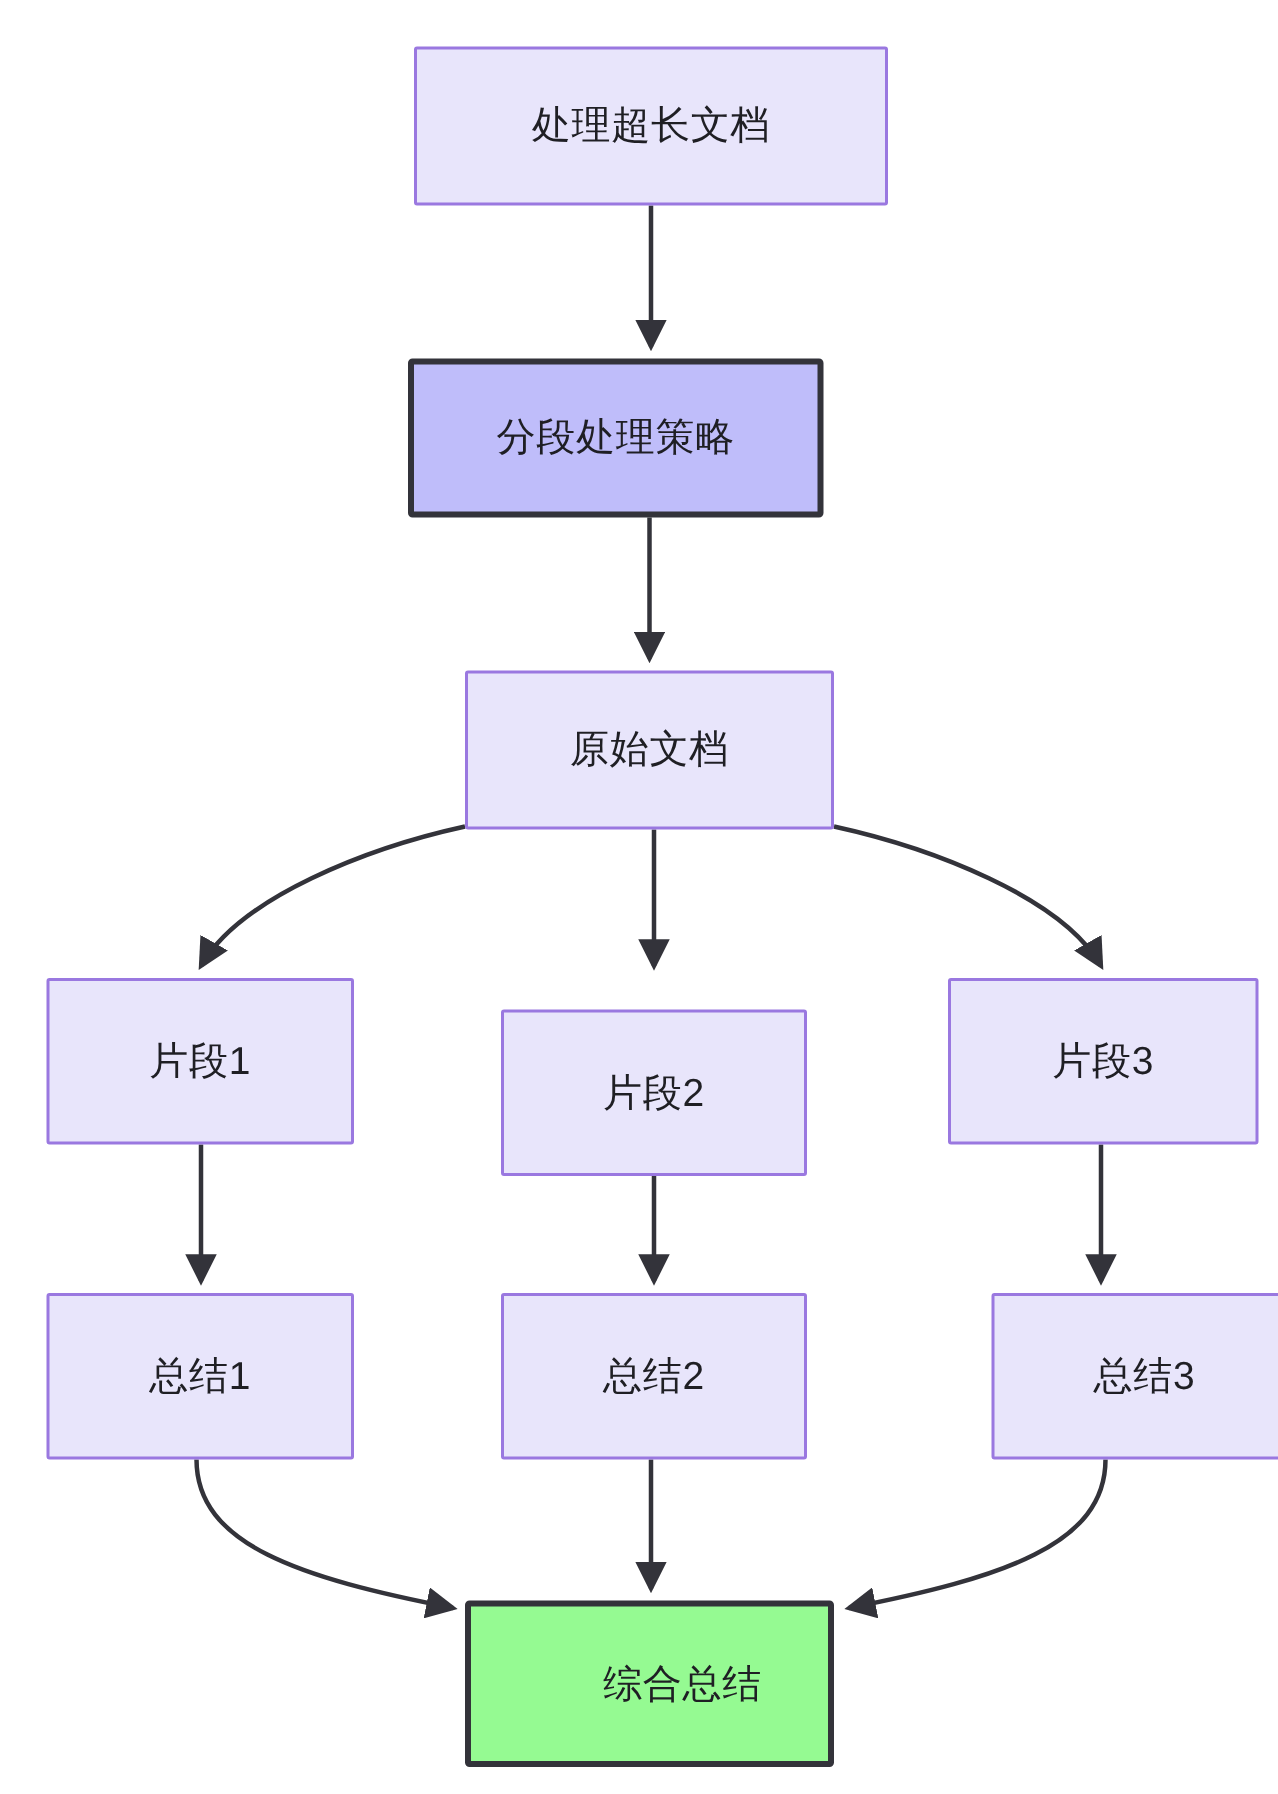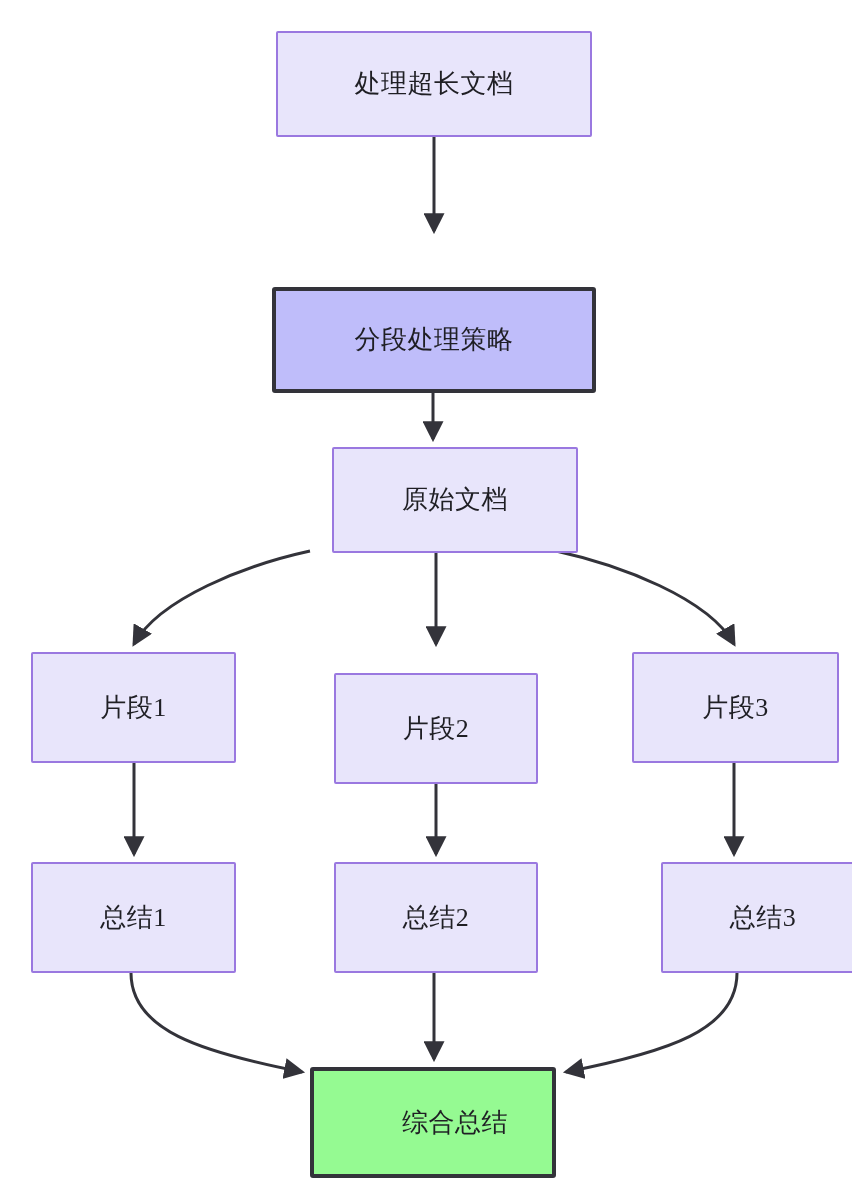--- a/index.html
+++ b/index.html
@@ -3,21 +3,21 @@
 <meta charset="utf-8">
 <title>flowchart</title>
 <style>
   html,body{margin:0;padding:0;}
   body{
     width:852px;height:1196px;
     background:#ffffff;
     font-family:"Liberation Sans","DejaVu Sans",sans-serif;
     overflow:hidden;
   }
-  #stage{position:relative;width:852px;height:1196px;font-family:Liberation Serif, serif;}
+  #stage{position:relative;width:852px;height:1196px;}
   #edges{position:absolute;left:0;top:0;width:852px;height:1196px;}
 
   .node{
     position:absolute;
     box-sizing:border-box;
     display:flex;
     align-items:center;
     justify-content:center;
     text-align:center;
     color:#1f1f24;
@@ -66,24 +66,24 @@
         <path d="M 131,973 C 131,1030 200,1052 302,1072"></path>
         <path d="M 434,973 L 434,1059"></path>
         <path d="M 737,973 C 737,1030 668,1052 566,1072"></path>
       </g>
   </svg>
 
   <div id="node-layer">
       <div class="node plain" style="left: 276px; top: 31px; width: 316px; height: 106px;">
         <span>处理超长文档</span>
       </div>
-      <div class="node accent" style="left: 272px; top: 239px; width: 324px; height: 106px; margin-top: 48px;">
+      <div class="node accent" style="left: 272px; top: 239px; width: 277px; height: 106px;">
         <span>分段处理策略</span>
       </div>
-      <div class="node plain" style="left: 310px; top: 447px; width: 246px; height: 106px; margin-left: 22px;">
+      <div class="node plain" style="left: 310px; top: 447px; width: 246px; height: 106px;">
         <span>原始文档</span>
       </div>
       <div class="node plain" style="left: 31px; top: 652px; width: 205px; height: 111px;">
         <span>片段1</span>
       </div>
       <div class="node plain" style="left: 334px; top: 673px; width: 204px; height: 111px;">
         <span>片段2</span>
       </div>
       <div class="node plain" style="left: 632px; top: 652px; width: 207px; height: 111px;">
         <span>片段3</span>

